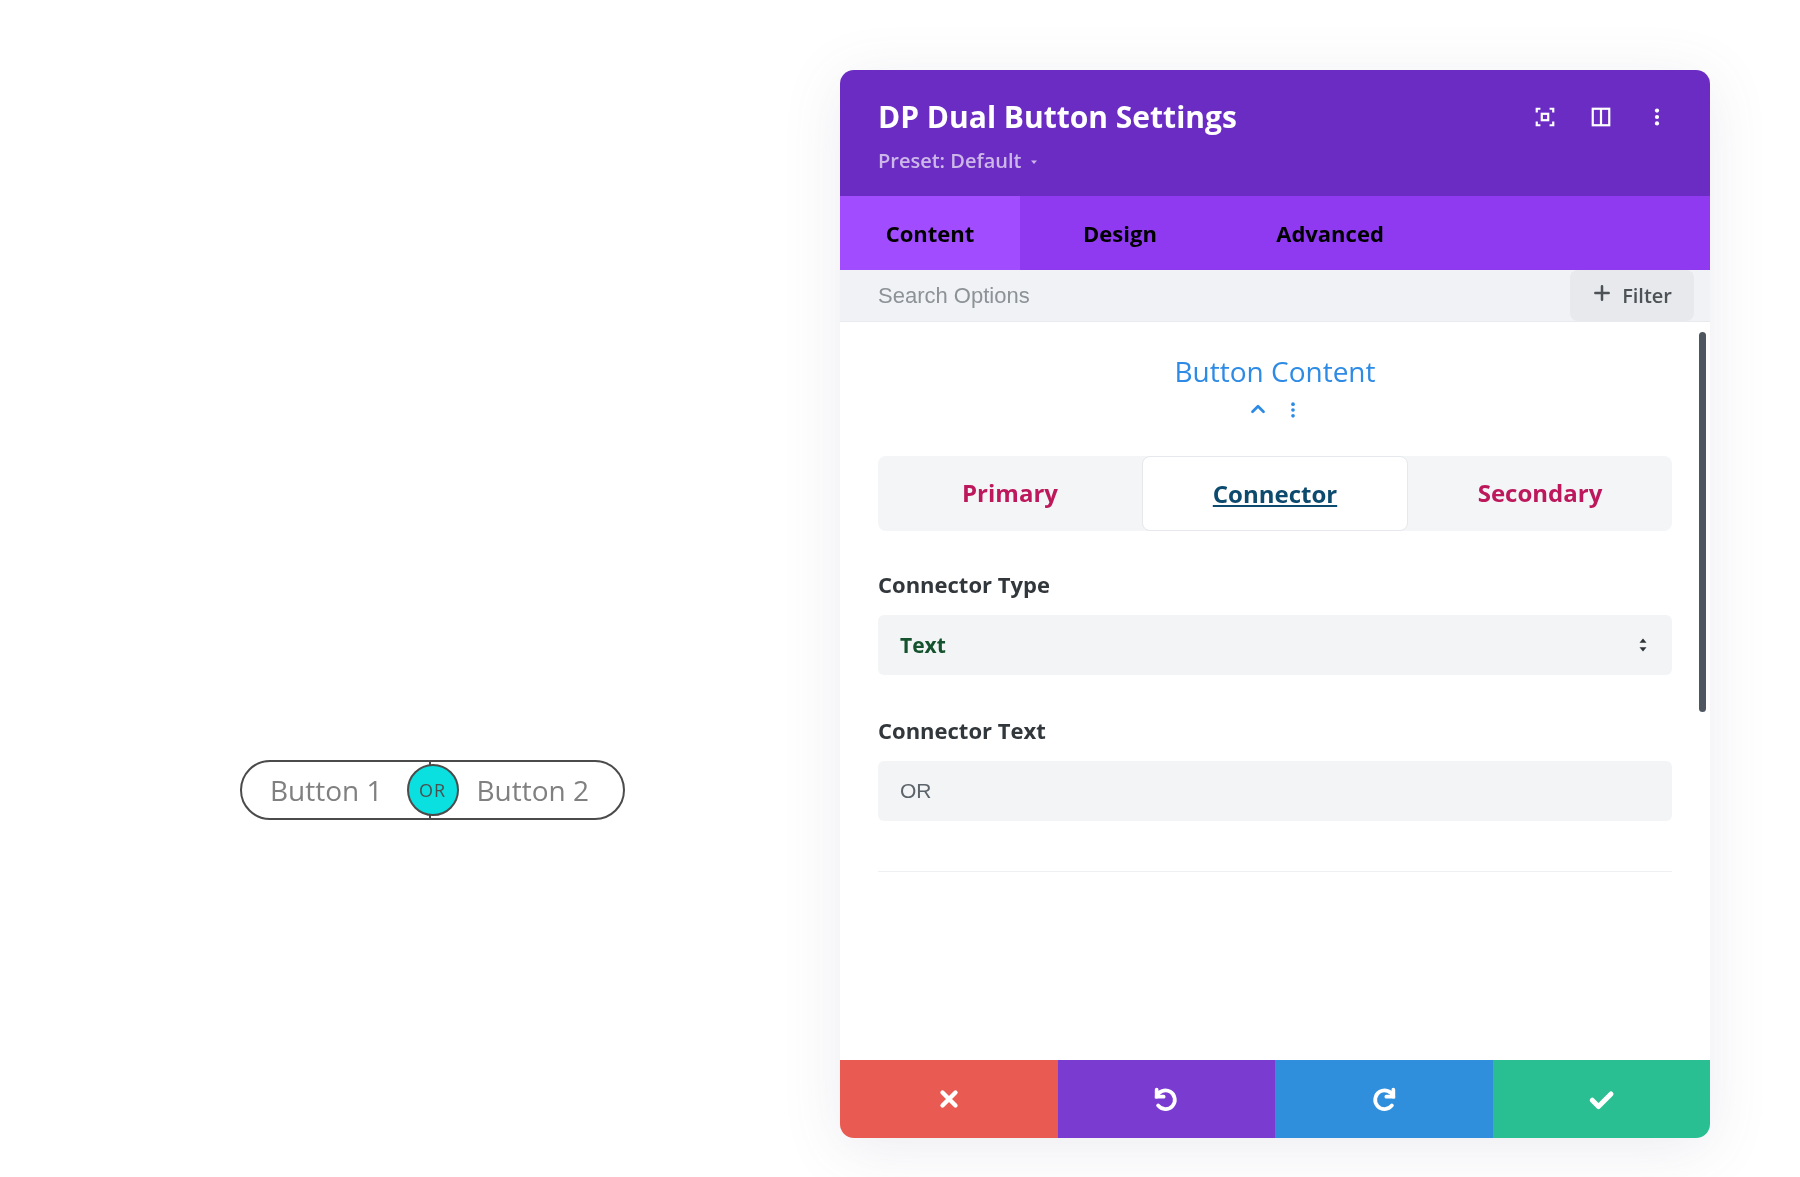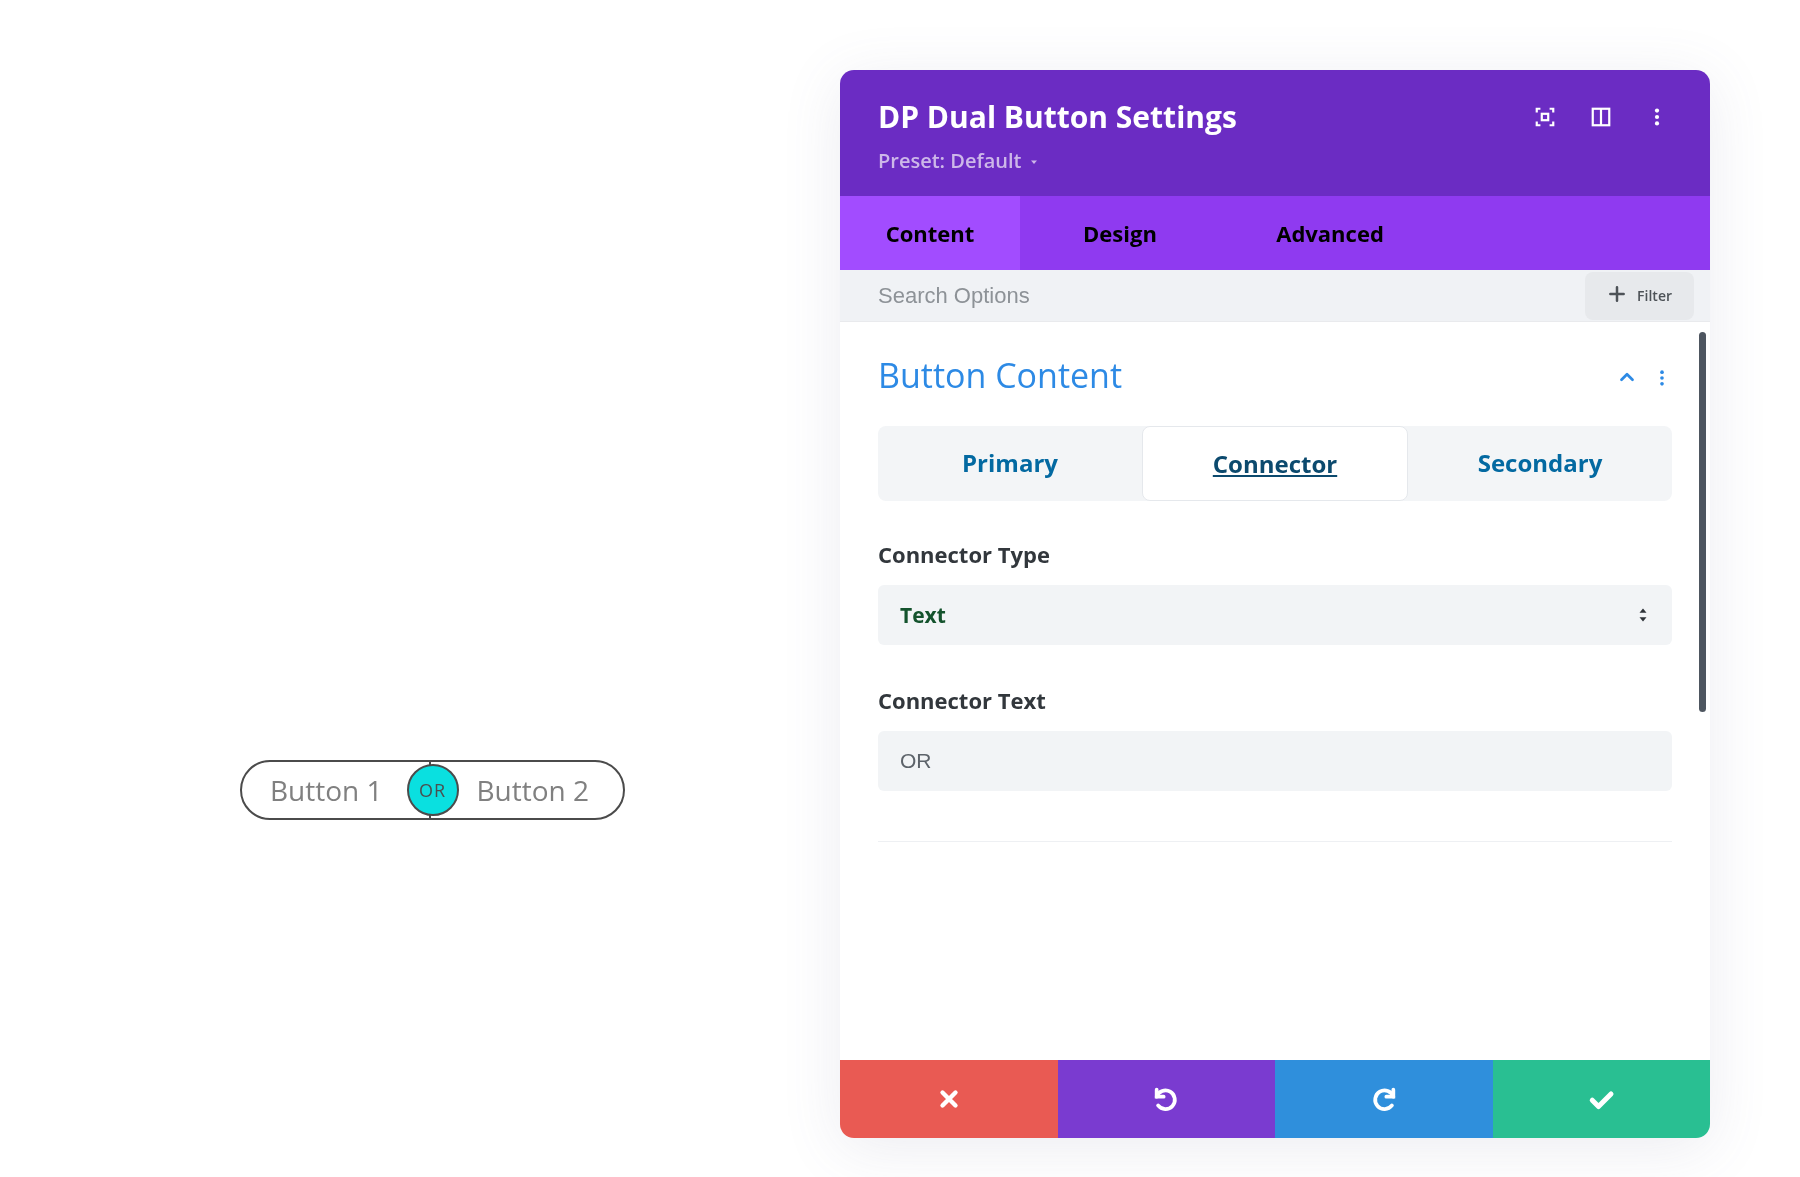--- a/index.html
+++ b/index.html
@@ -141,21 +141,21 @@
     outline: none;
   }
   .search-input::placeholder { color: #8d9297; font-weight: 400; }
   .filter-btn {
     display: flex;
     align-items: center;
     gap: 10px;
     background: #e7e9ec;
     border-radius: 8px;
     padding: 12px 22px;
-    font-size: 14px;
+    font-size: 20px;
     color: #4d5257;
     font-weight: 600;
     cursor: pointer;
   }
 
   
   .panel-body {
     flex: 1;
     overflow: hidden;
     position: relative;
@@ -170,42 +170,43 @@
     width: 7px;
     height: 380px;
     background: #4e5660;
     border-radius: 4px;
   }
 
   
   .section-header {
     display: flex;
     align-items: center;
-    font-size: 34px;
+    font-size: 28px;
     color: #2d8ae5;
     font-weight: 500;
     margin-bottom: 28px;
+    flex-direction: column;
   }
   .section-header .title { flex: 1; }
   .section-header-icons { display: flex; align-items: center; gap: 14px; color:#2d8ae5; }
 
   .subtabs {
     display: flex;
     background: #f3f5f7;
     border-radius: 8px;
     overflow: hidden;
     margin-bottom: 38px;
   }
   .subtab {
     flex: 1;
     text-align: center;
     padding: 20px 0;
     font-size: 24px;
     font-weight: 700;
-    color: #0369a1;
+    color: #be185d;
     cursor: pointer;
   }
   .subtab.active {
     background: #ffffff;
     color: #0c4a6e;
     border: 1px solid #e5e8ec;
     border-radius: 8px;
     text-decoration: underline;
   }
 

